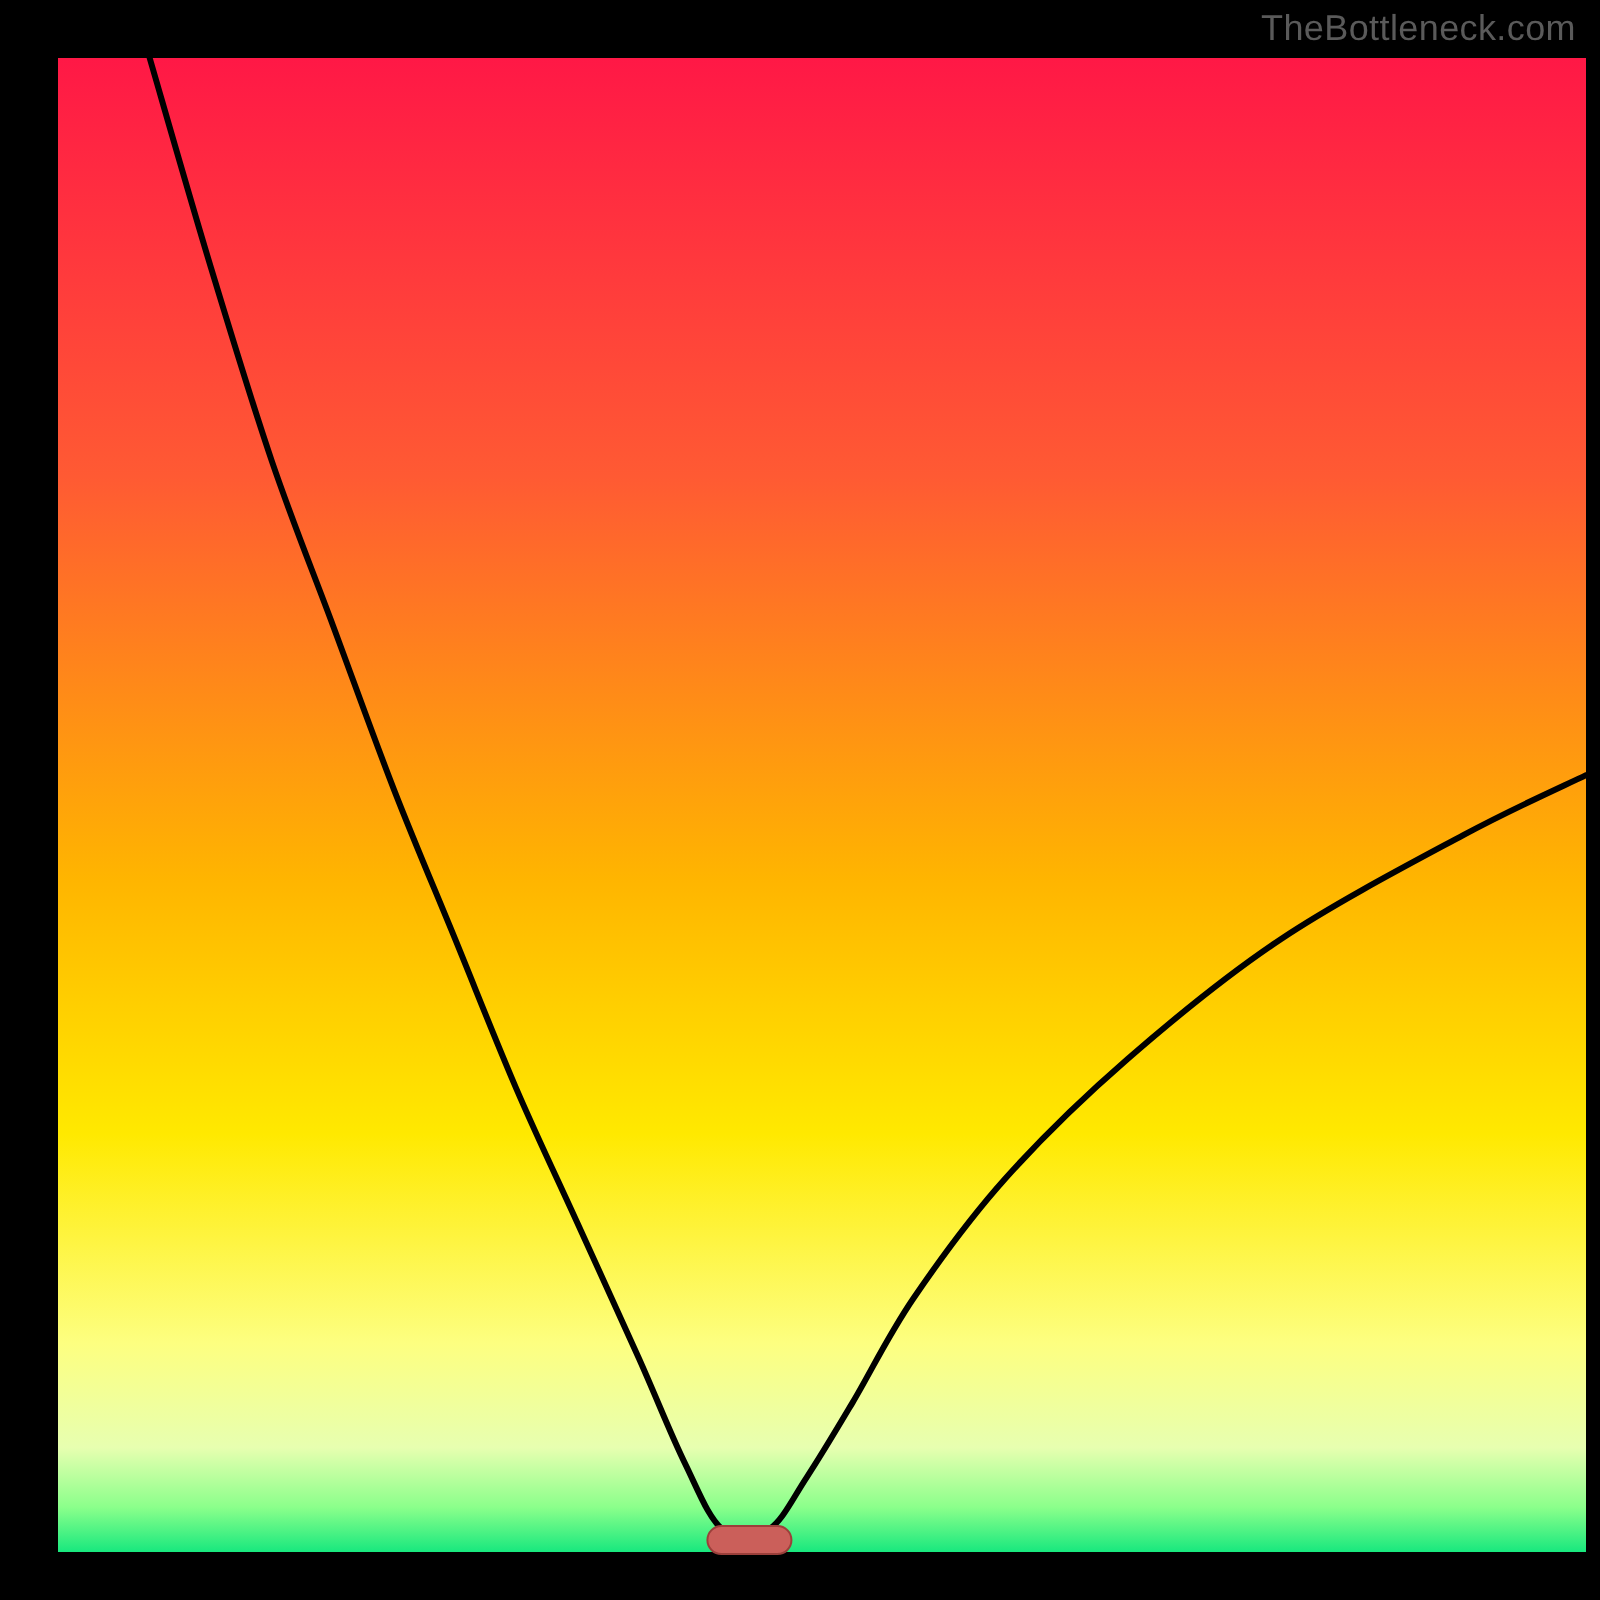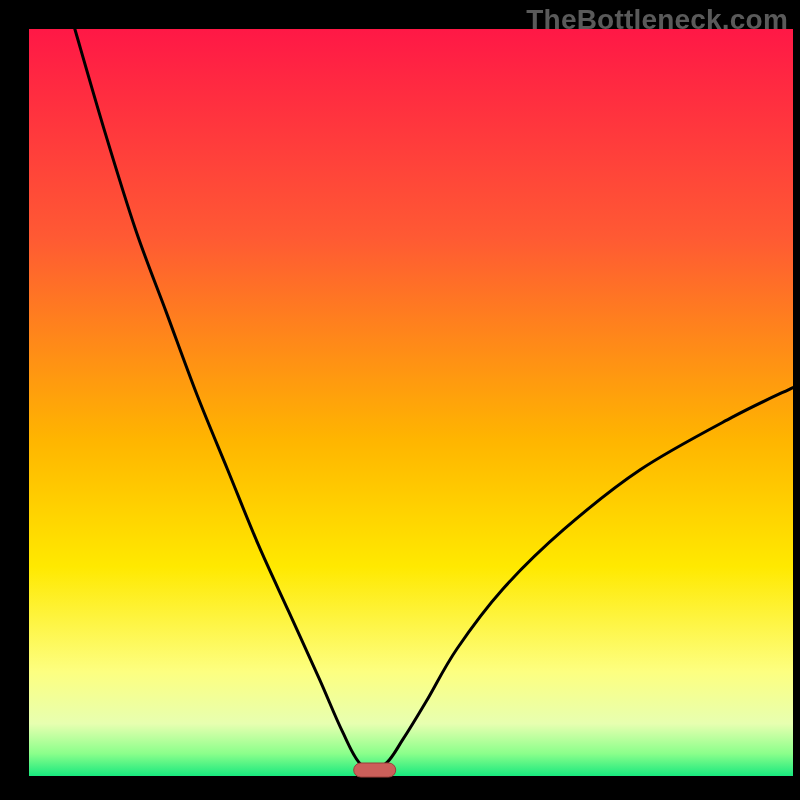--- a/index.html
+++ b/index.html
@@ -15,22 +15,22 @@
     position: absolute;
     top: 0; left: 0;
     width: 800px; height: 800px;
     background: #000;
   }
   .watermark {
     position: absolute;
     top: 4px;
     right: 12px;
     color: #5a5a5a;
-    font-size: 28px;
-    font-weight: 700;
+    font-size: 18px;
+    font-weight: 400;
     letter-spacing: 0.2px;
     z-index: 10;
   }
   svg {
     position: absolute;
     top: 0; left: 0;
   }
 </style>
 </head>
 <body>

